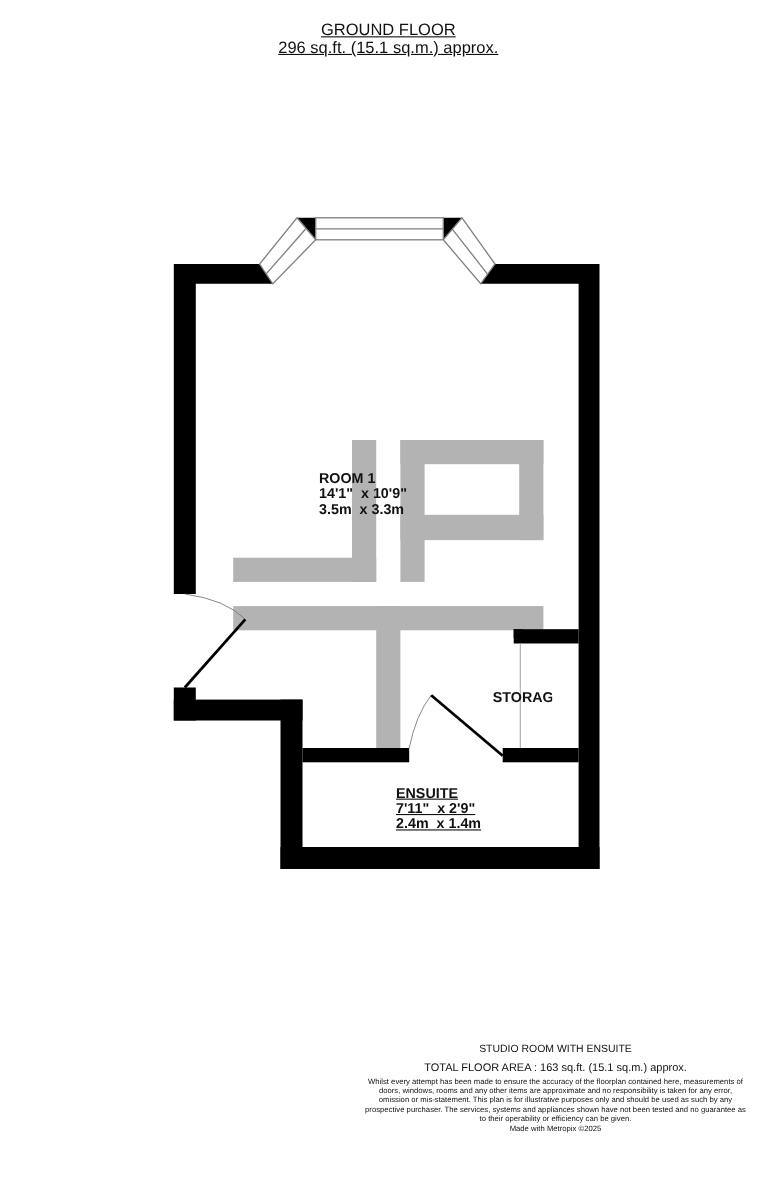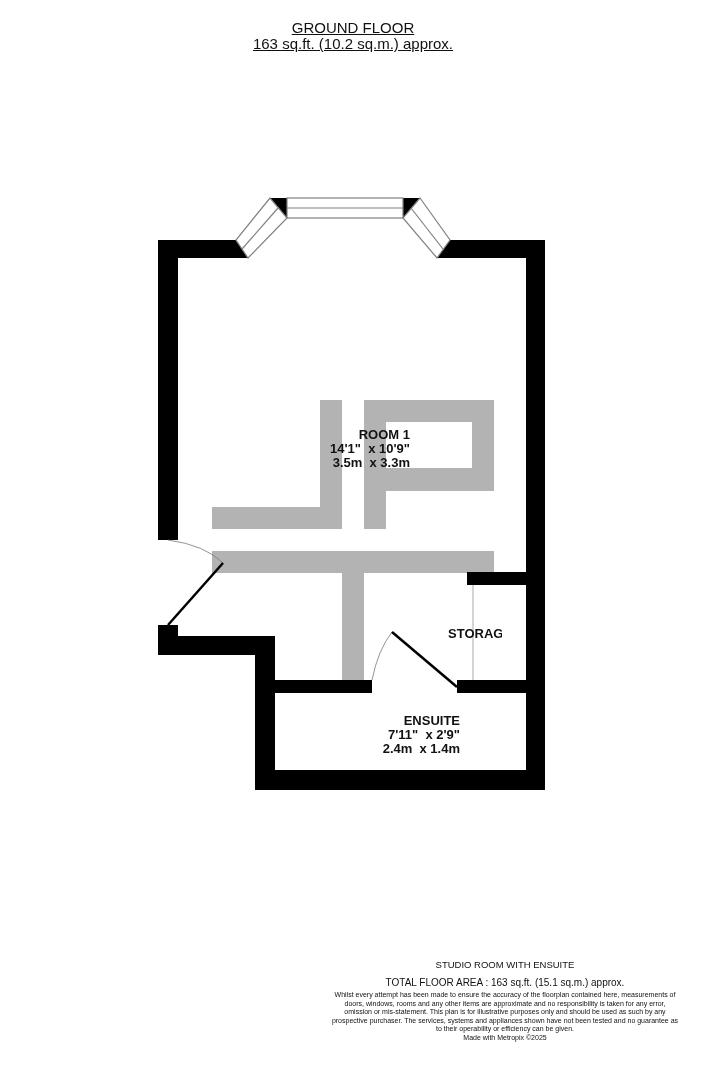--- a/index.html
+++ b/index.html
@@ -1,29 +1,29 @@
 <!DOCTYPE html>
 <html><head>
 <meta charset="utf-8">
 <style>
   html,body{margin:0;padding:0;background:#ffffff;}
   body{width:706px;height:1080px;position:relative;overflow:hidden;font-family:"Liberation Sans",sans-serif;color:#111;}
   .hdr{position:absolute;left:0;width:706px;text-align:center;font-size:15px;line-height:16px;text-decoration:underline;}
   #plan{position:absolute;left:0;top:0;}
-  .room-label{position:absolute;text-align:right;font-weight:bold;font-size:13px;line-height:14px;color:#111;}
-  .foot{position:absolute;left:330px;width:350px;text-align:center;color:#111;margin-top:11px;}
+  .room-label{position:absolute;text-align:left;font-weight:bold;font-size:13px;line-height:14px;color:#111;}
+  .foot{position:absolute;left:330px;width:350px;text-align:center;color:#111;}
   .foot-title{top:948px;font-size:9.5px;}
   .foot-total{top:966px;font-size:10px;}
   .foot-disc{top:980px;font-size:7px;line-height:8.6px;}
 </style>
 </head>
 <body>
 
 <div class="hdr" style="top:20px;">GROUND FLOOR</div>
-<div class="hdr" style="top:36px;">163 sq.ft. (10.2 sq.m.) approx.</div>
+<div class="hdr" style="top:36px;">296 sq.ft. (15.1 sq.m.) approx.</div>
 
 <svg id="plan" width="706" height="1080" viewBox="0 0 706 1080">
 
   <g fill="#b3b3b3">
 
     <rect x="320" y="400" width="22" height="129"></rect>
     <rect x="212" y="507" width="130" height="22"></rect>
 
     <rect x="364" y="400" width="22" height="129"></rect>
     <rect x="364" y="400" width="130" height="22"></rect>
@@ -78,21 +78,21 @@
 
   <line x1="473" y1="585" x2="473" y2="680" stroke="#aaa" stroke-width="1"></line>
 </svg>
 
 <div class="room-label" style="left:290px;top:428px;width:120px;">
   <div>ROOM 1</div>
   <div style="white-space:pre;">14'1"  x 10'9"</div>
   <div style="white-space:pre;">3.5m  x 3.3m</div>
 </div>
 
-<div class="room-label" style="left:340px;top:714px;width:120px;">
+<div class="room-label" style="left:360px;top:714px;width:120px;text-decoration:underline;">
   <div>ENSUITE</div>
   <div style="white-space:pre;">7'11"  x 2'9"</div>
   <div style="white-space:pre;">2.4m  x 1.4m</div>
 </div>
 
 <div class="room-label" style="left:448px;top:627px;width:54px;overflow:hidden;text-align:left;white-space:nowrap;">STORAG</div>
 
 <div class="foot foot-title">STUDIO ROOM WITH ENSUITE</div>
 <div class="foot foot-total">TOTAL FLOOR AREA : 163 sq.ft. (15.1 sq.m.) approx.</div>
 <div class="foot foot-disc">

